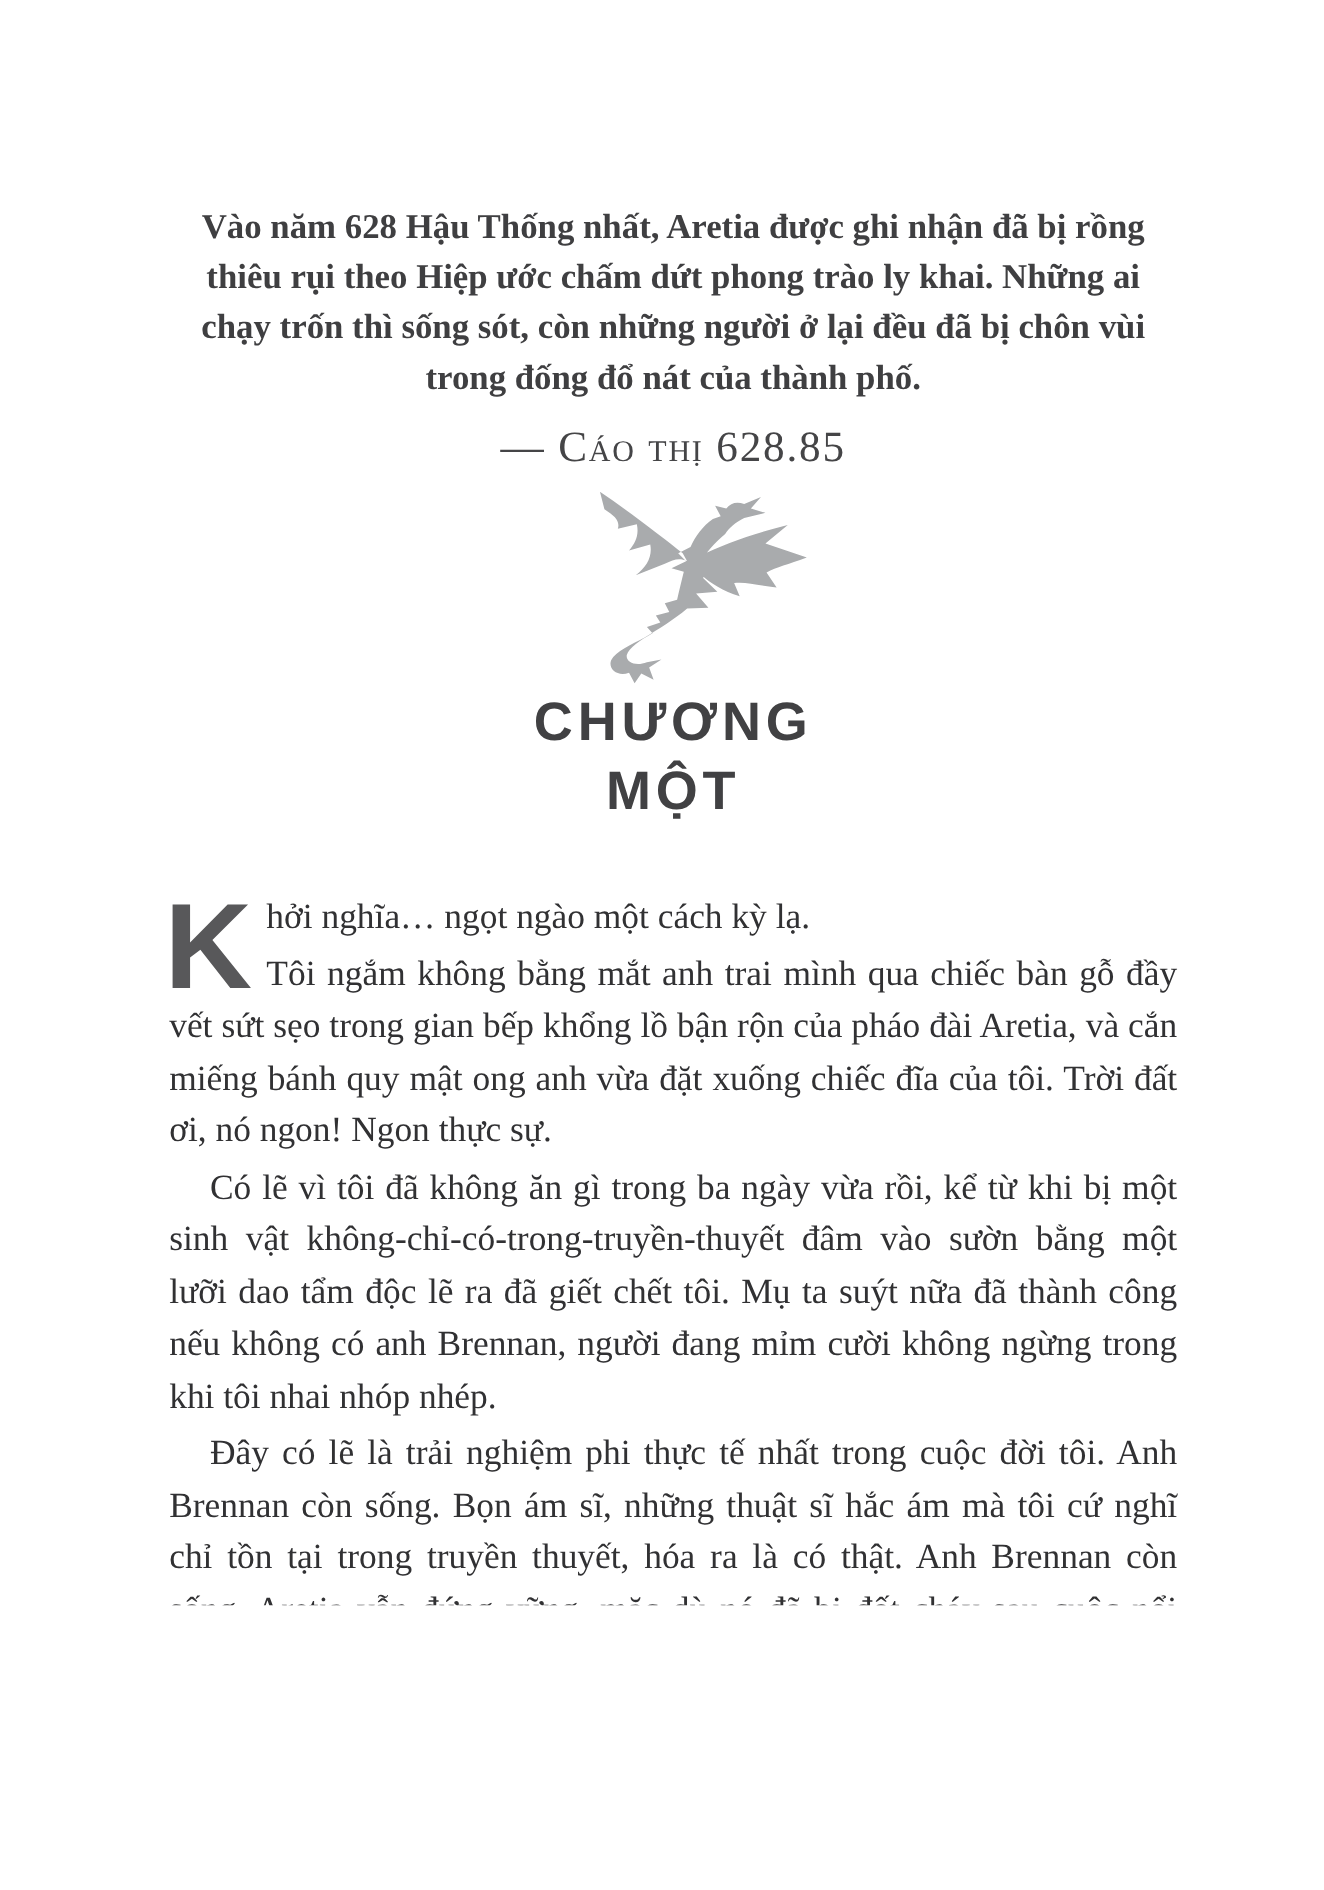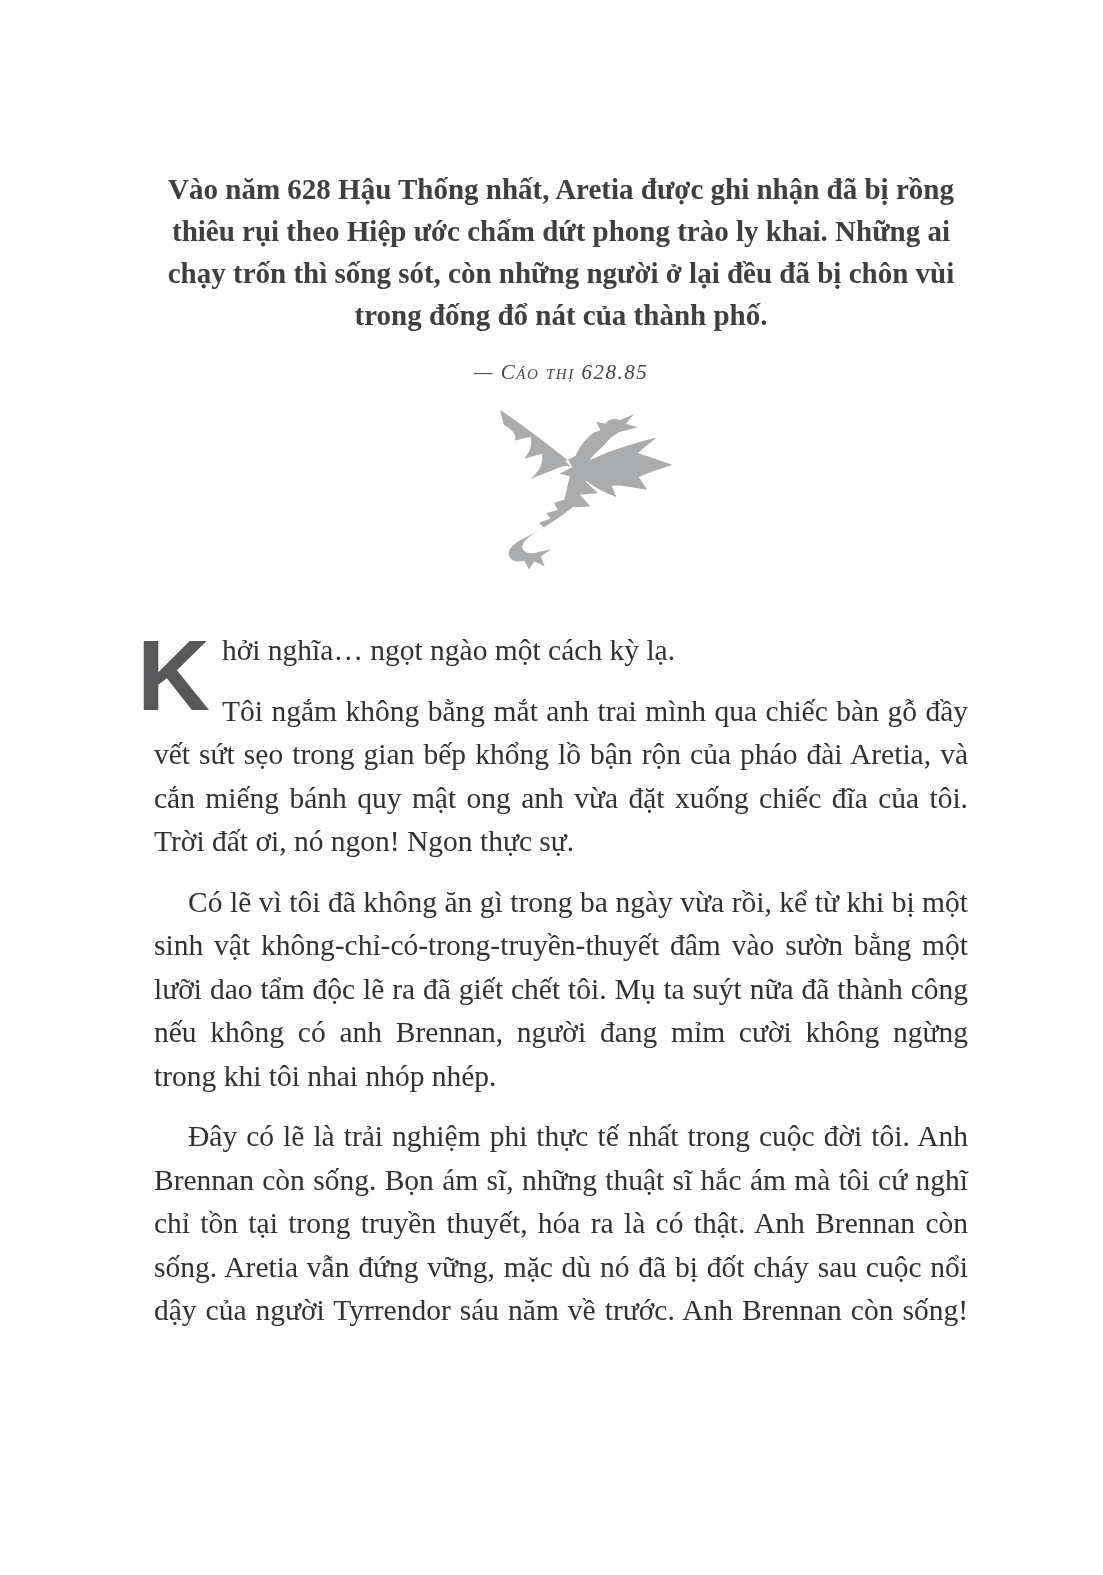--- a/index.html
+++ b/index.html
@@ -21,25 +21,24 @@
     text-align: center;
     font-size: 29px;
     line-height: 42px;
     font-weight: 700;
     color: #3f3f41;
   }
   .attribution {
     margin: 18px 0 0 0;
     text-align: center;
     font-variant: small-caps;
-    font-size: 21px;
+    font-size: 36px;
     line-height: 37px;
     letter-spacing: 1.5px;
     color: #454547;
-    font-style: italic;
   }
   .attribution .attr-line { display: block; }
   
   .ornament {
     margin: 10px 0 0 26px;
     text-align: center;
     height: 172px;
   }
   
   .chapter-title {
@@ -54,21 +53,21 @@
   }
   .chapter-title span { display: block; }
   
   .body-text {
     margin-top: 56px;
     font-size: 29.5px;
     line-height: 43.5px;
     text-align: justify;
     color: #313133;
   }
-  .body-text p { margin: 17px; }
+  .body-text p { margin: 4px; }
   .dropcap {
     float: left;
     font-family: "Liberation Sans", "DejaVu Sans", sans-serif;
     font-weight: 700;
     font-size: 101px;
     line-height: 82px;
     margin: 5px 12px 0 0;
     color: #58585a;
   }
   .para.indent { text-indent: 34px; }
@@ -101,20 +100,22 @@
         C96,158 83,168 70,178 C58,186 44,194 40,204
         C37,214 46,223 56,218 L61,230 L67,219 L78,226 L74,212 L85,203
         L72,206 C62,211 53,206 54,198 C56,189 66,181 77,173
         L72,166 L84,161 L80,153 L92,149 L88,139 L99,135
         C101,124 103,113 105,103 L94,99 L107,91 L100,82 L111,75
         C115,63 122,51 131,43 Z"></path>
     </svg>
   </div>
 
   <h1 class="chapter-title">
+    <span>CHƯƠNG</span>
+    <span>MỘT</span>
   </h1>
 
   <div class="body-text">
     <div class="opening">
       <span class="dropcap">K</span>
       <p class="para">hởi nghĩa… ngọt ngào một cách kỳ lạ.</p>
       <p class="para">Tôi ngắm không bằng mắt anh trai mình qua chiếc bàn gỗ đầy vết sứt sẹo trong gian bếp khổng lồ bận rộn của pháo đài Aretia, và cắn miếng bánh quy mật ong anh vừa đặt xuống chiếc đĩa của tôi. Trời đất ơi, nó ngon! Ngon thực sự.</p>
     </div>
     <p class="para indent">Có lẽ vì tôi đã không ăn gì trong ba ngày vừa rồi, kể từ khi bị một sinh vật không-chỉ-có-trong-truyền-thuyết đâm vào sườn bằng một lưỡi dao tẩm độc lẽ ra đã giết chết tôi. Mụ ta suýt nữa đã thành công nếu không có anh Brennan, người đang mỉm cười không ngừng trong khi tôi nhai nhóp nhép.</p>
     <p class="para indent">Đây có lẽ là trải nghiệm phi thực tế nhất trong cuộc đời tôi. Anh Brennan còn sống. Bọn ám sĩ, những thuật sĩ hắc ám mà tôi cứ nghĩ chỉ tồn tại trong truyền thuyết, hóa ra là có thật. Anh Brennan còn sống. Aretia vẫn đứng vững, mặc dù nó đã bị đốt cháy sau cuộc nổi dậy của người Tyrrendor sáu năm về trước. Anh Brennan còn sống! Tôi có một vết sẹo mới dài bảy xen-ti-mét trên bụng, nhưng tôi chưa chết. Và… Anh Brennan. Còn. Sống.</p>

